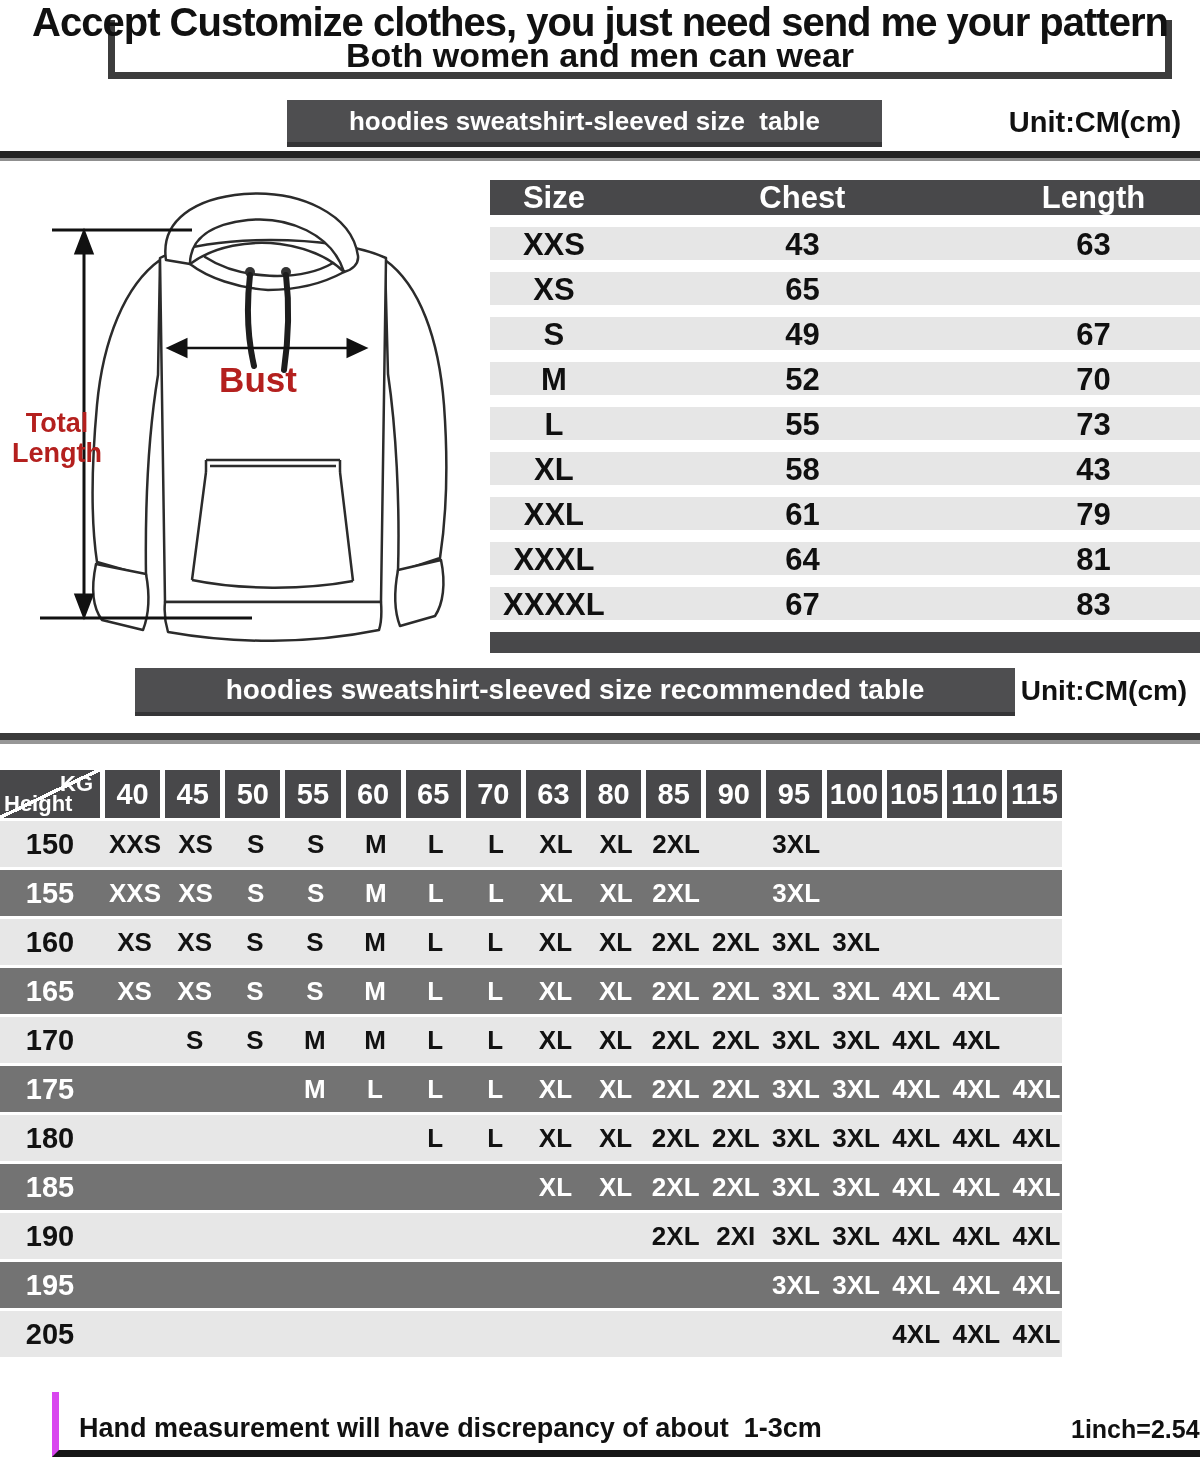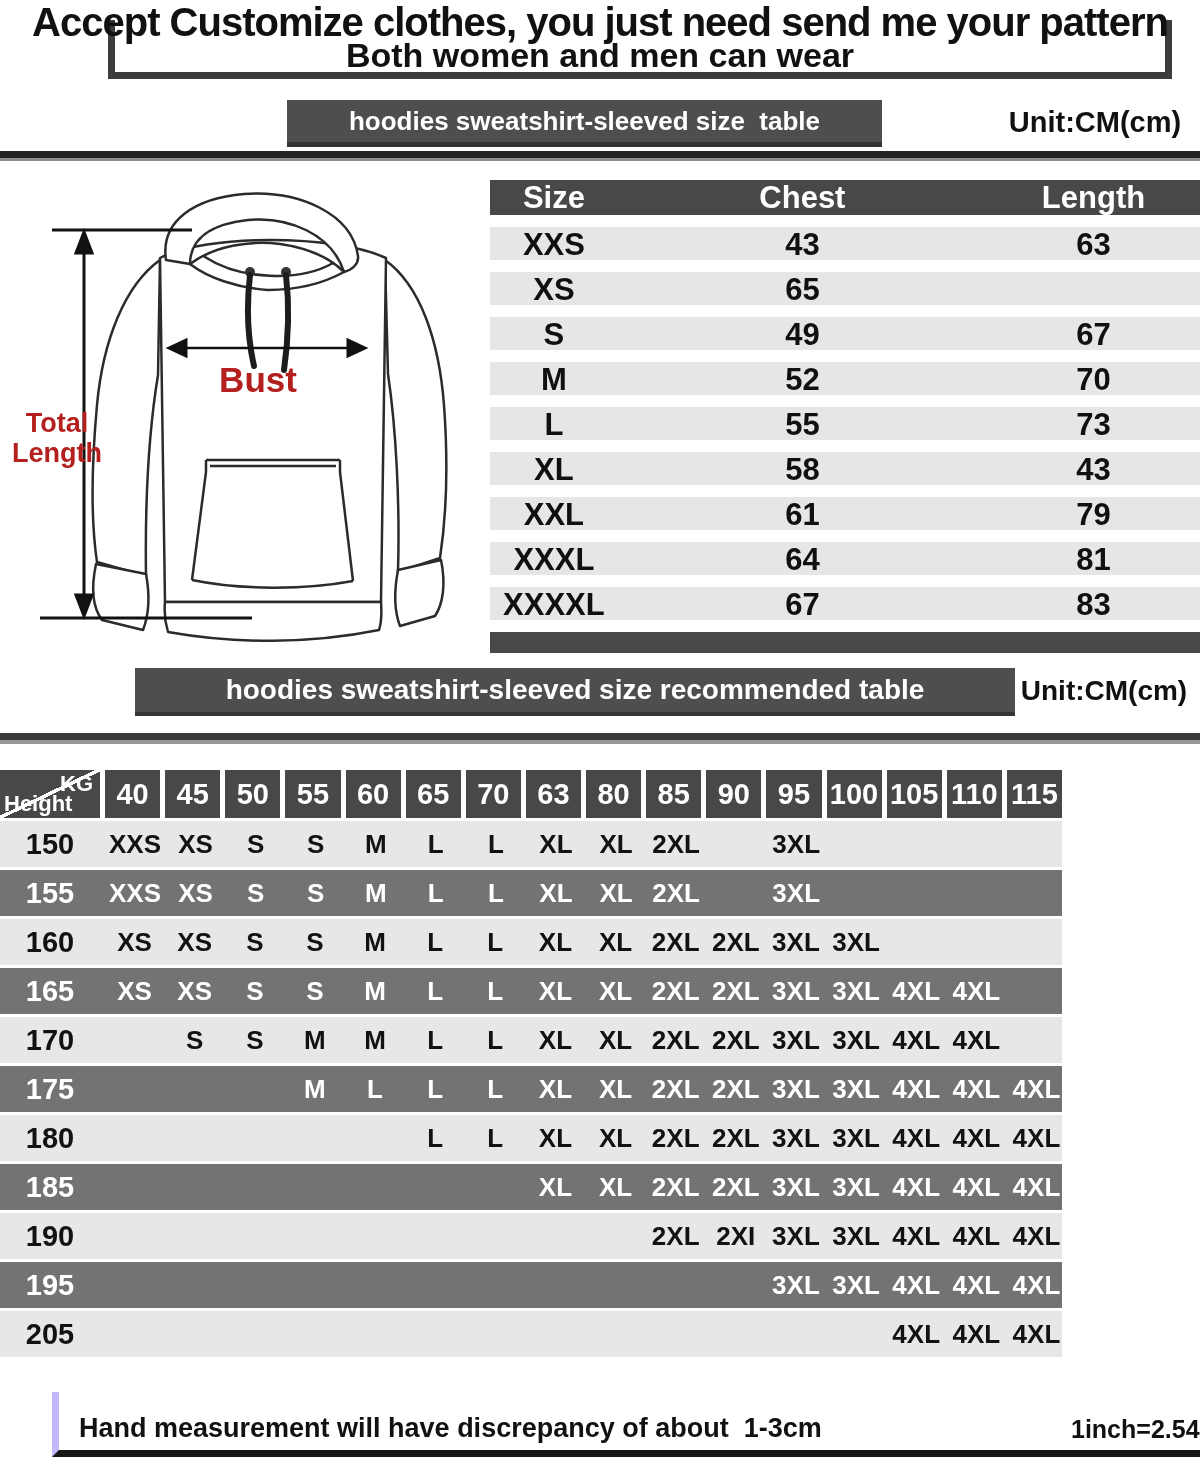--- a/index.html
+++ b/index.html
@@ -49,21 +49,21 @@
   .rt-col{background:#48484a;color:#fff;display:flex;align-items:center;justify-content:center;
     font-size:29px;font-weight:bold;}
   .rt-row{display:grid;grid-template-columns:100px repeat(16,1fr);column-gap:9px;height:46px;
     margin-top:3px;align-items:center;text-align:center;font-weight:bold;}
   .rt-row.light{background:#e7e7e7;color:#121212;}
   .rt-row.dark{background:#737373;color:#fff;}
   .rt-label{font-size:29px;}
   .rt-cell{font-size:26px;}
   
   .footer-box{position:absolute;left:52px;top:1392px;width:1141px;height:58px;
-    border-left:7px solid #c4b5fd;border-bottom:7px solid #161616;}
+    border-left:7px solid #d946ef;border-bottom:7px solid #161616;}
   .footer-note{position:absolute;left:20px;bottom:6px;font-size:27px;font-weight:bold;white-space:pre;}
   .footer-conv{position:absolute;left:1012px;bottom:6px;font-size:25px;font-weight:bold;}
 </style>
 </head>
 <body>
 
 <div class="hdr-bracket"></div>
 <div class="hdr-line1">Accept Customize clothes, you just need send me your pattern</div>
 <div class="hdr-line2">Both women and men can wear</div>
 

